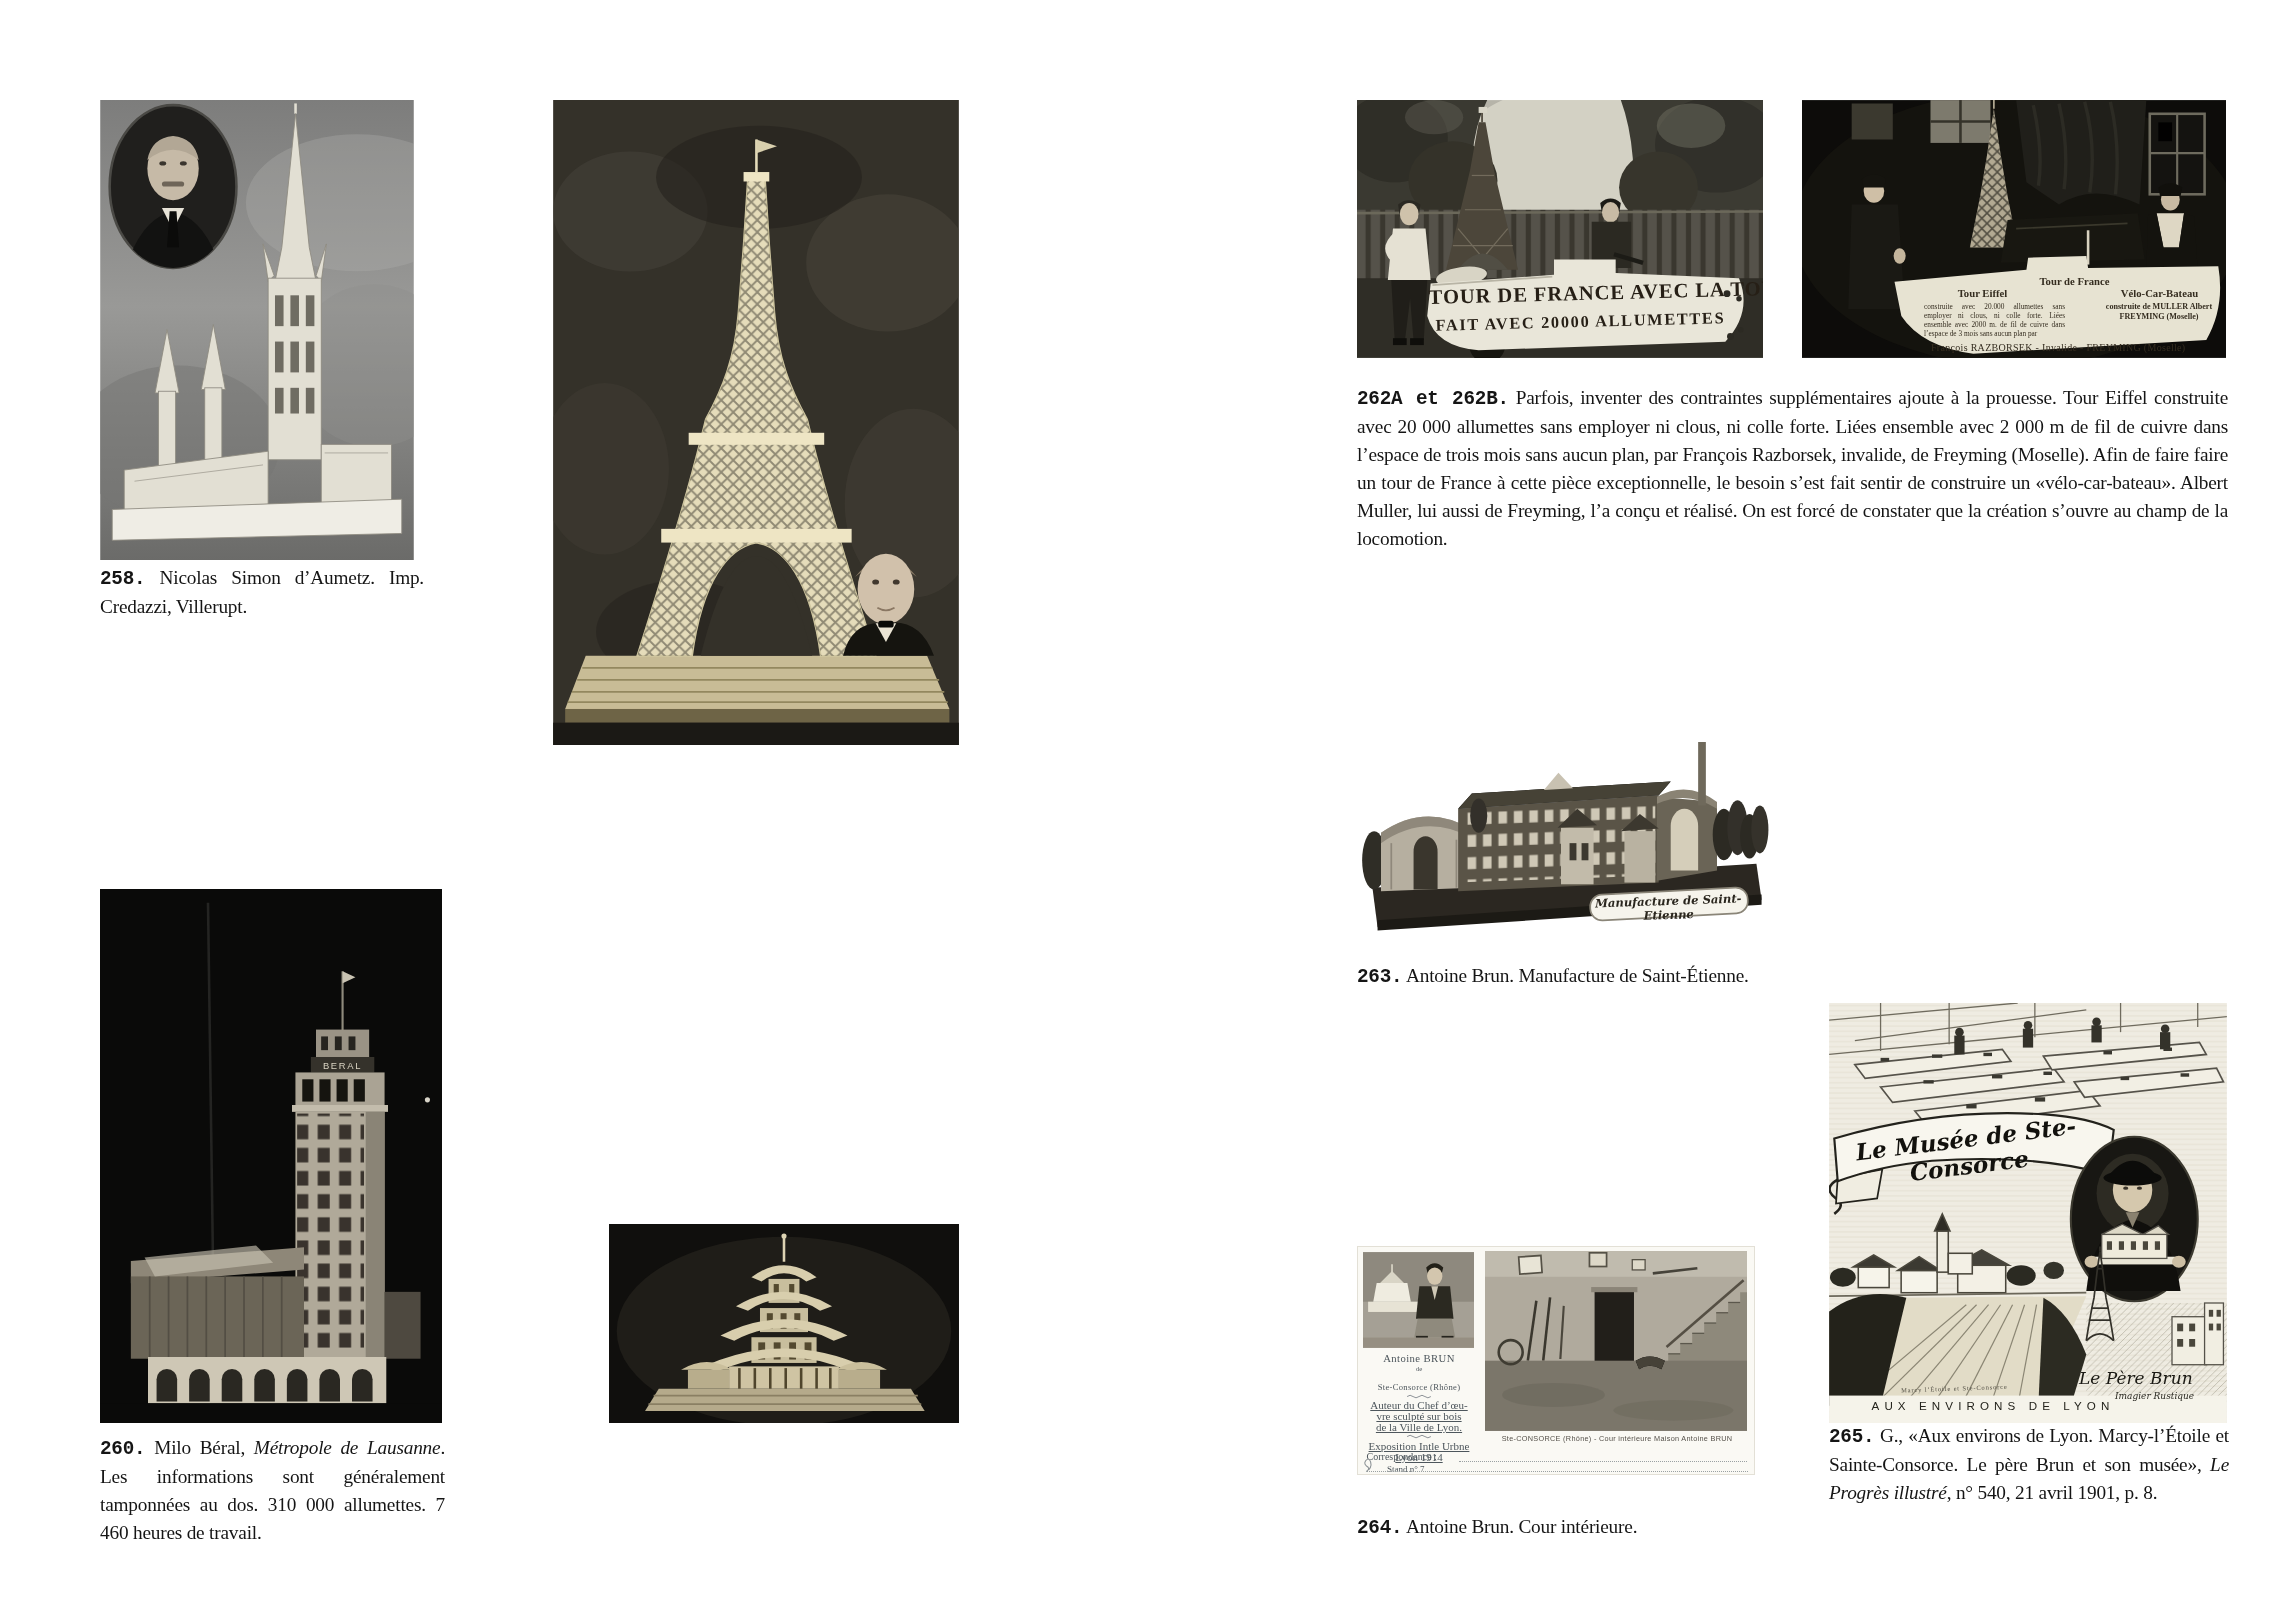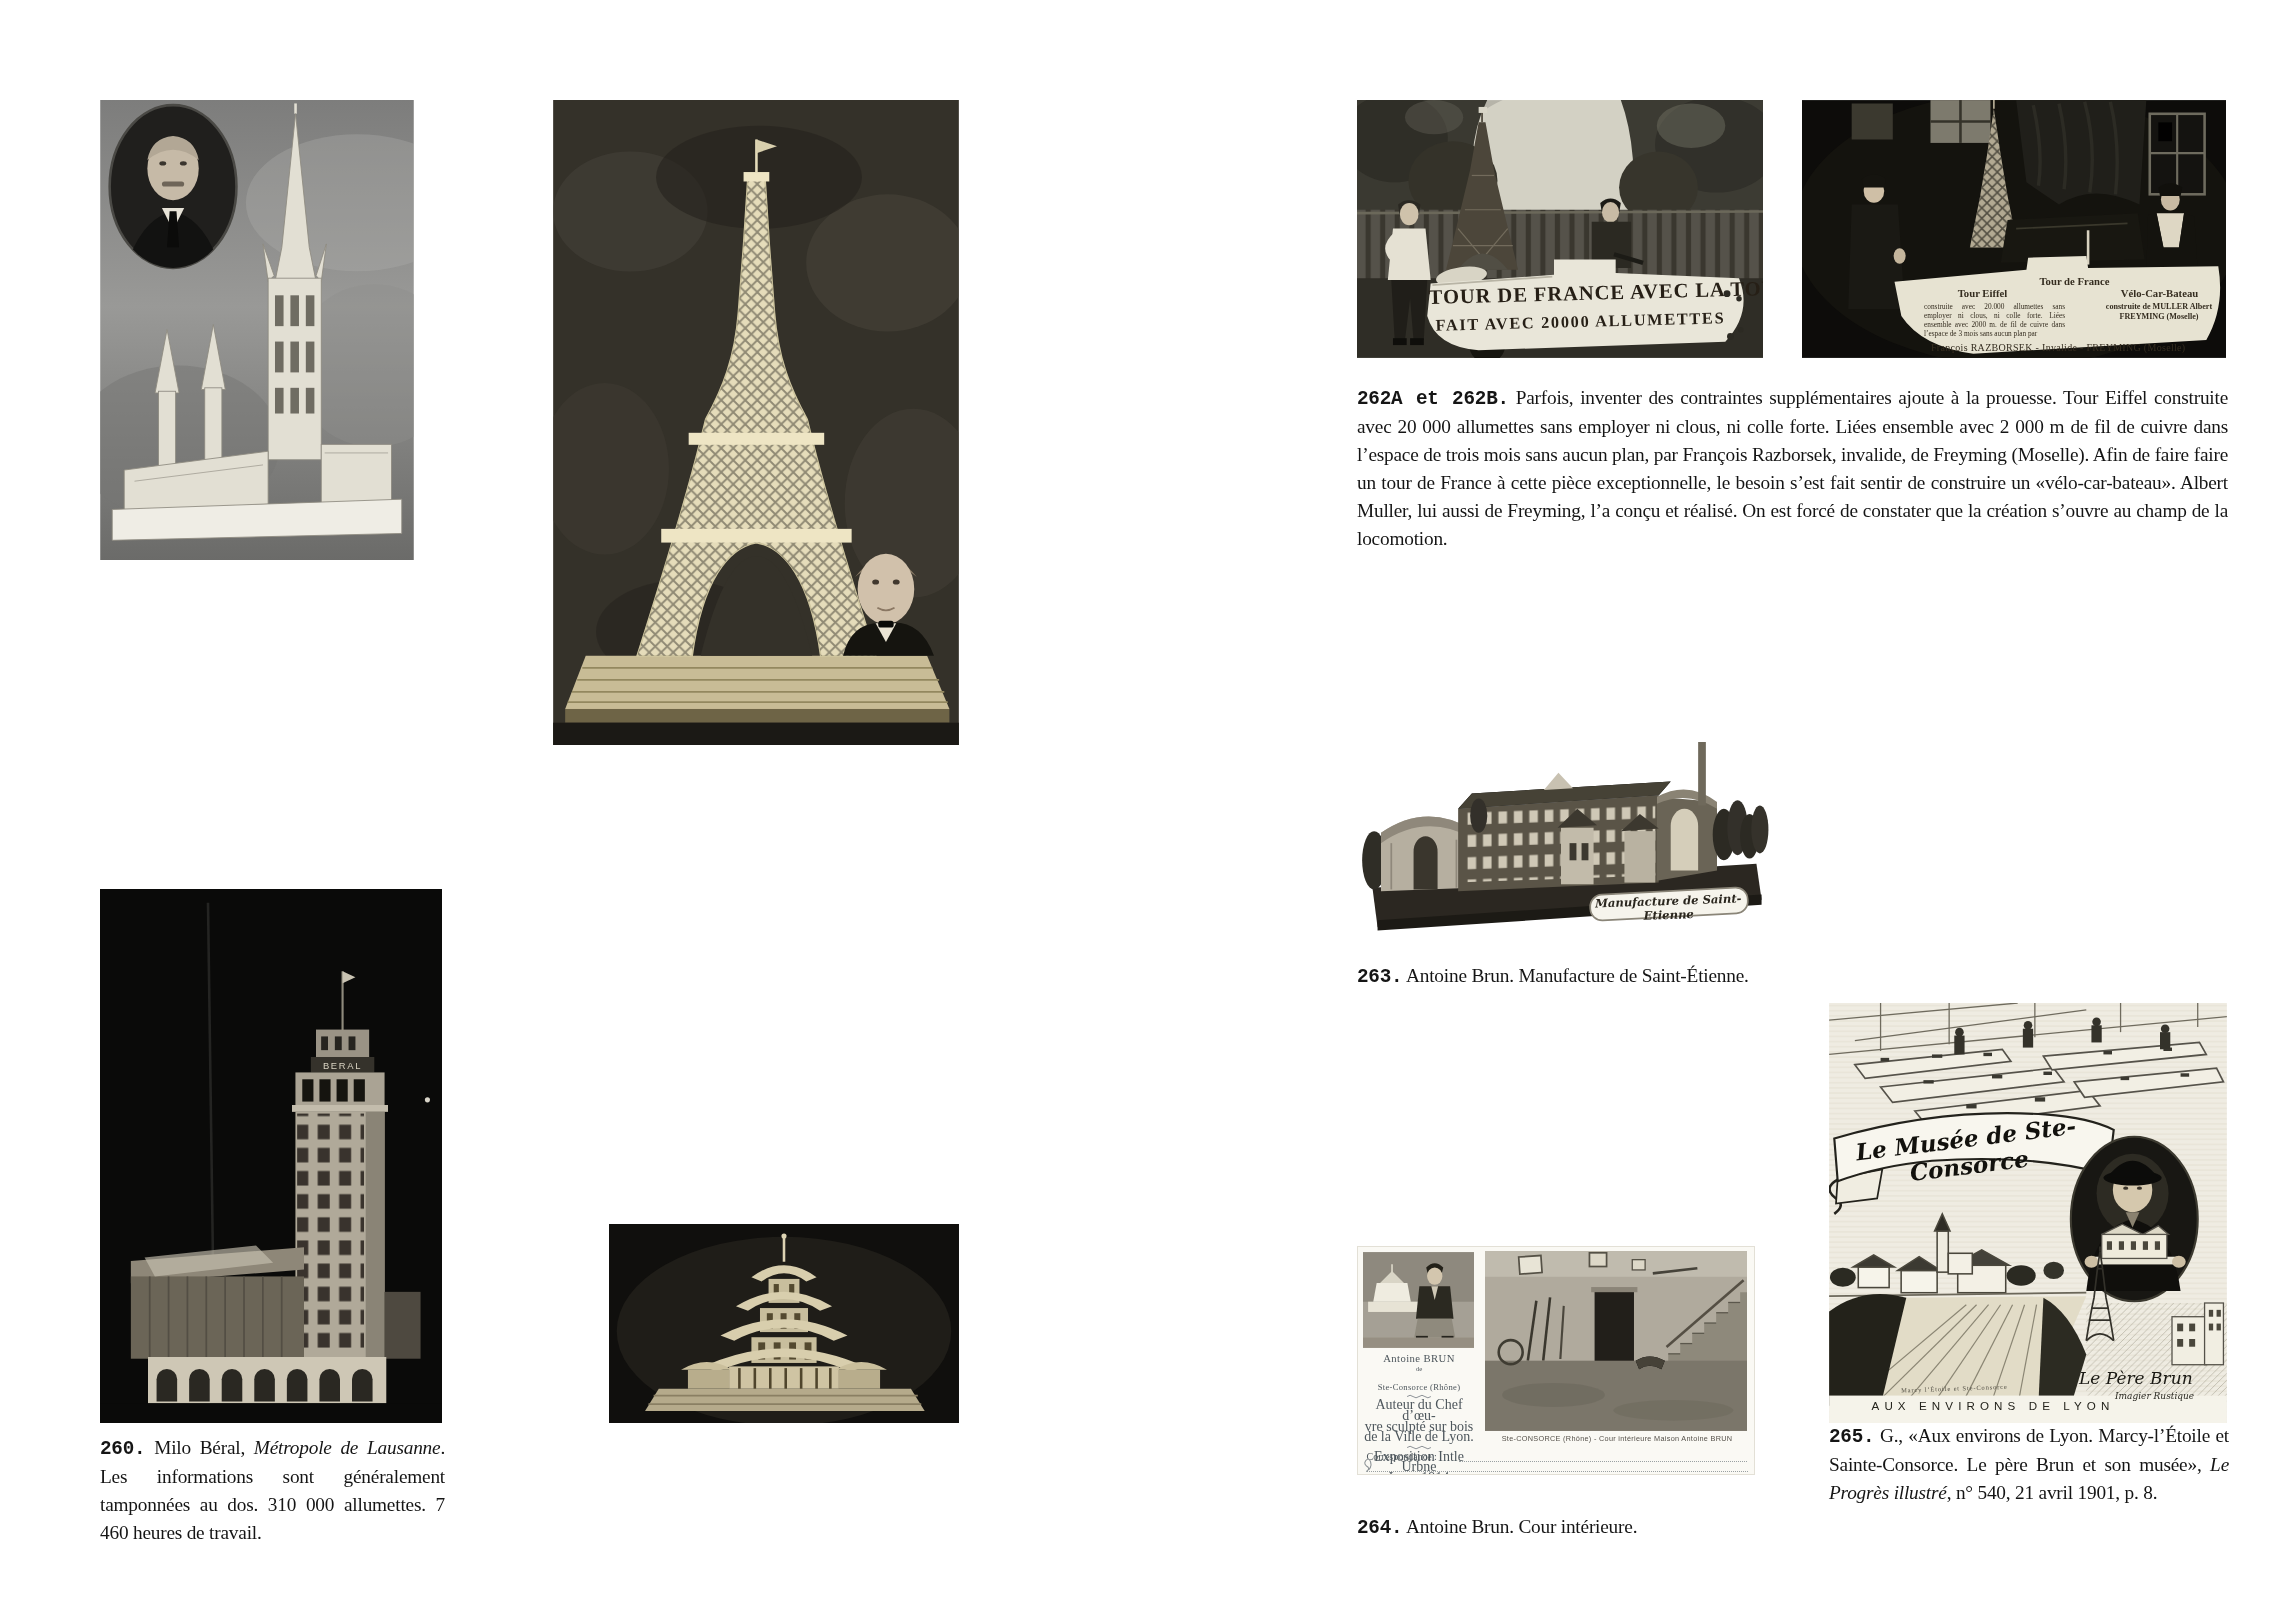--- a/index.html
+++ b/index.html
@@ -49,21 +49,21 @@
   .bb262b{position:absolute;left:129px;top:242px;width:283px;font-size:10px;white-space:nowrap;letter-spacing:0.3px;}
   
   .f263-label{left:238px;top:171px;width:147px;text-align:center;font-family:"DejaVu Serif",serif;
               font-style:italic;font-weight:bold;font-size:11.6px;color:#2a261e;transform:rotate(-2deg);}
   
   .f264 .leftcol{position:absolute;left:0;top:105px;width:122px;text-align:center;
                  font-family:"Liberation Serif",serif;color:#4d565c;}
   .f264 .name{font-size:10.7px;font-weight:normal;letter-spacing:0.4px;}
   .f264 .de{font-size:6.9px;margin-top:0.9px;}
   .f264 .place{font-size:8.6px;margin-top:10px;letter-spacing:0.3px;}
-  .f264 .small{font-size:14px;line-height:10.7px;}
+  .f264 .small{font-size:11px;line-height:10.7px;text-decoration:underline;}
   .f264 .stand{font-size:9px;margin-top:1.7px;padding-left:29px;text-align:left;}
   .f264 .corr{position:absolute;left:8.6px;top:204px;font-size:10px;color:#4d565c;white-space:nowrap;}
   .f264 .dots1{position:absolute;left:101px;top:214px;width:288px;border-bottom:1.3px dotted #9aa0a2;}
   .f264 .dots2{position:absolute;left:8.6px;top:224px;width:381px;border-bottom:1.3px dotted #9aa0a2;}
   .f264 .photocap{position:absolute;left:127px;top:187px;width:264px;text-align:center;
                   font-family:"Liberation Sans",sans-serif;font-size:7.3px;letter-spacing:0.3px;color:#55514a;}
   .wave{display:block;margin:1.7px auto;}
   
   .f265-banner{left:3.4px;top:122px;width:271px;text-align:center;transform:rotate(-7deg);
                font-family:"DejaVu Serif",serif;font-style:italic;font-weight:bold;font-size:23px;color:#12110d;}
@@ -673,20 +673,21 @@
       </g>
       <rect x="0" y="458" width="464" height="32" fill="#f5f3ea"></rect>
     </svg>
     <div class="ovl f265-banner">Le Musée de Ste-Consorce</div>
     <div class="ovl f265-village">Marcy l’Étoile et Ste-Consorce</div>
     <div class="ovl f265-sig">Le Père Brun</div>
     <div class="ovl f265-sig2">Imagier Rustique</div>
     <div class="ovl f265-bottom">AUX ENVIRONS DE LYON</div>
   </div>
 
+  <p class="cap c258"><b class="num">258.</b><span> Nicolas Simon d’Aumetz. Imp. Credazzi, Villerupt.</span></p>
 
 
   <p class="cap c260"><b class="num">260.</b><span> Milo Béral, </span><i>Métropole de Lausanne</i><span>. Les informations sont généralement tamponnées au dos. 310 000 allumettes. 7 460 heures de travail.</span></p>
 
 
   <p class="cap c262"><b class="num">262A et 262B.</b><span> Parfois, inventer des contraintes supplémentaires ajoute à la prouesse. Tour Eiffel construite avec 20 000 allumettes sans employer ni clous, ni colle forte. Liées ensemble avec 2 000 m de fil de cuivre dans l’espace de trois mois sans aucun plan, par François Razborsek, invalide, de Freyming (Moselle). Afin de faire faire un tour de France à cette pièce exceptionnelle, le besoin s’est fait sentir de construire un «vélo-car-bateau». Albert Muller, lui aussi de Freyming, l’a conçu et réalisé. On est forcé de constater que la création s’ouvre au champ de la locomotion.</span></p>
 
   <p class="cap c263"><b class="num">263.</b><span> Antoine Brun. Manufacture de Saint-Étienne.</span></p>
 
   <p class="cap c264"><b class="num">264.</b><span> Antoine Brun. Cour intérieure.</span></p>

